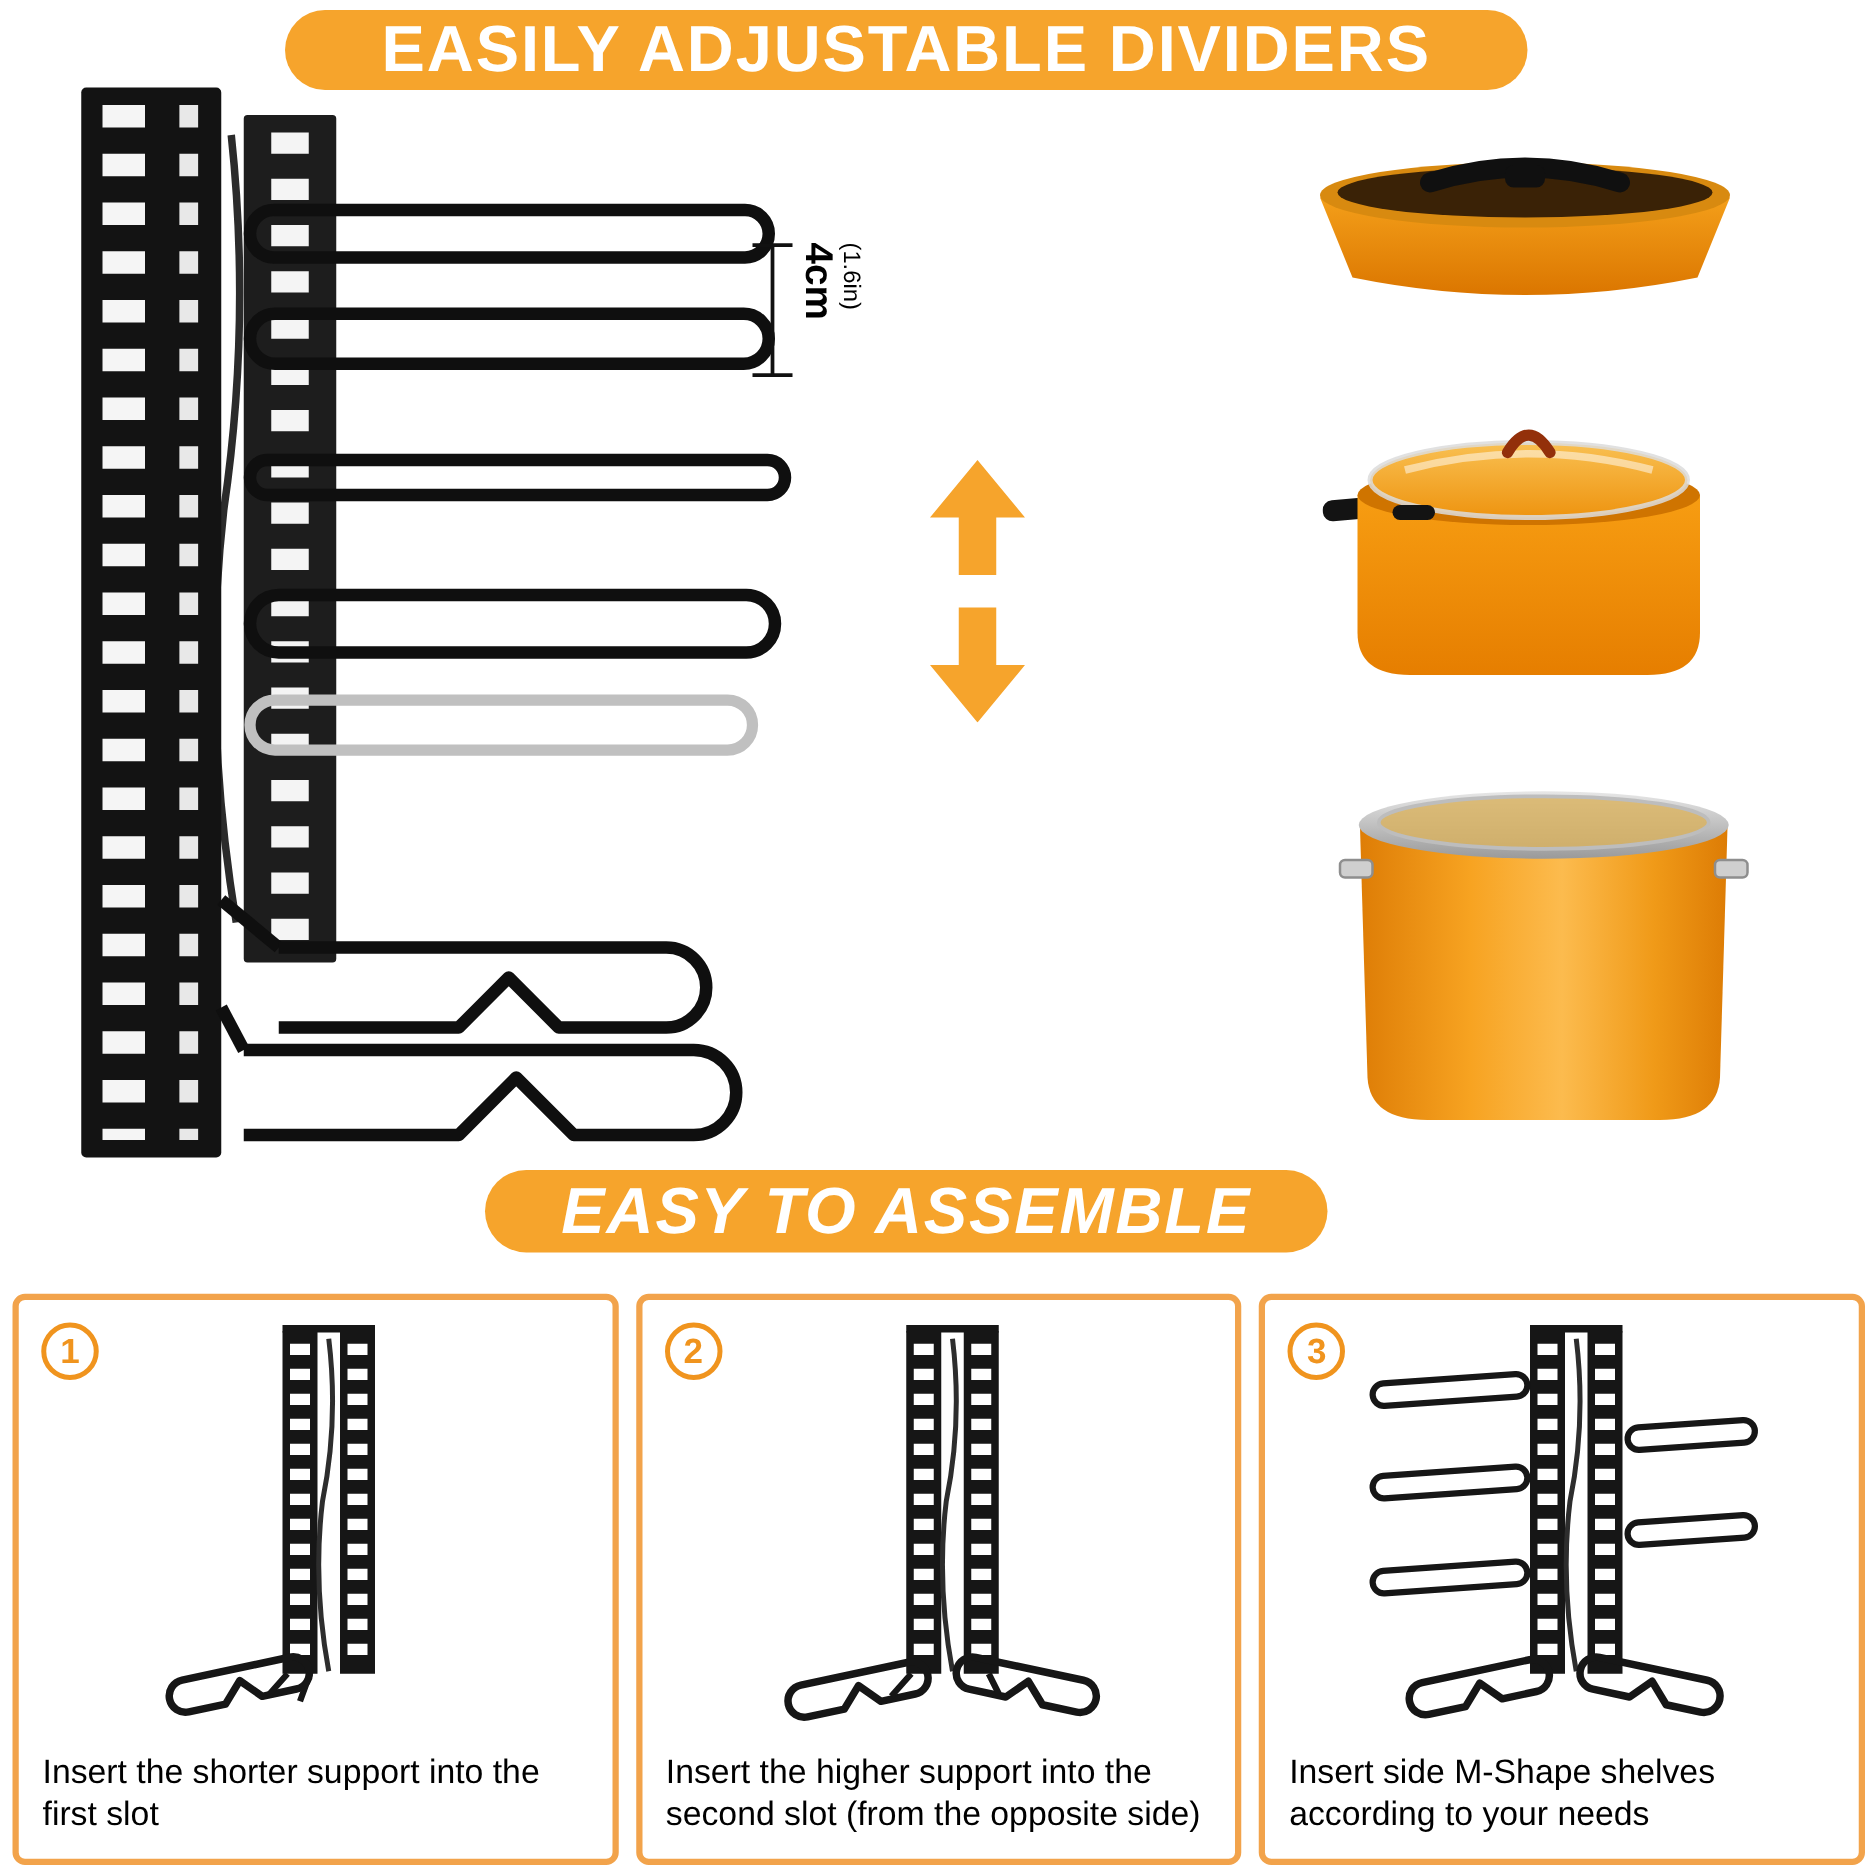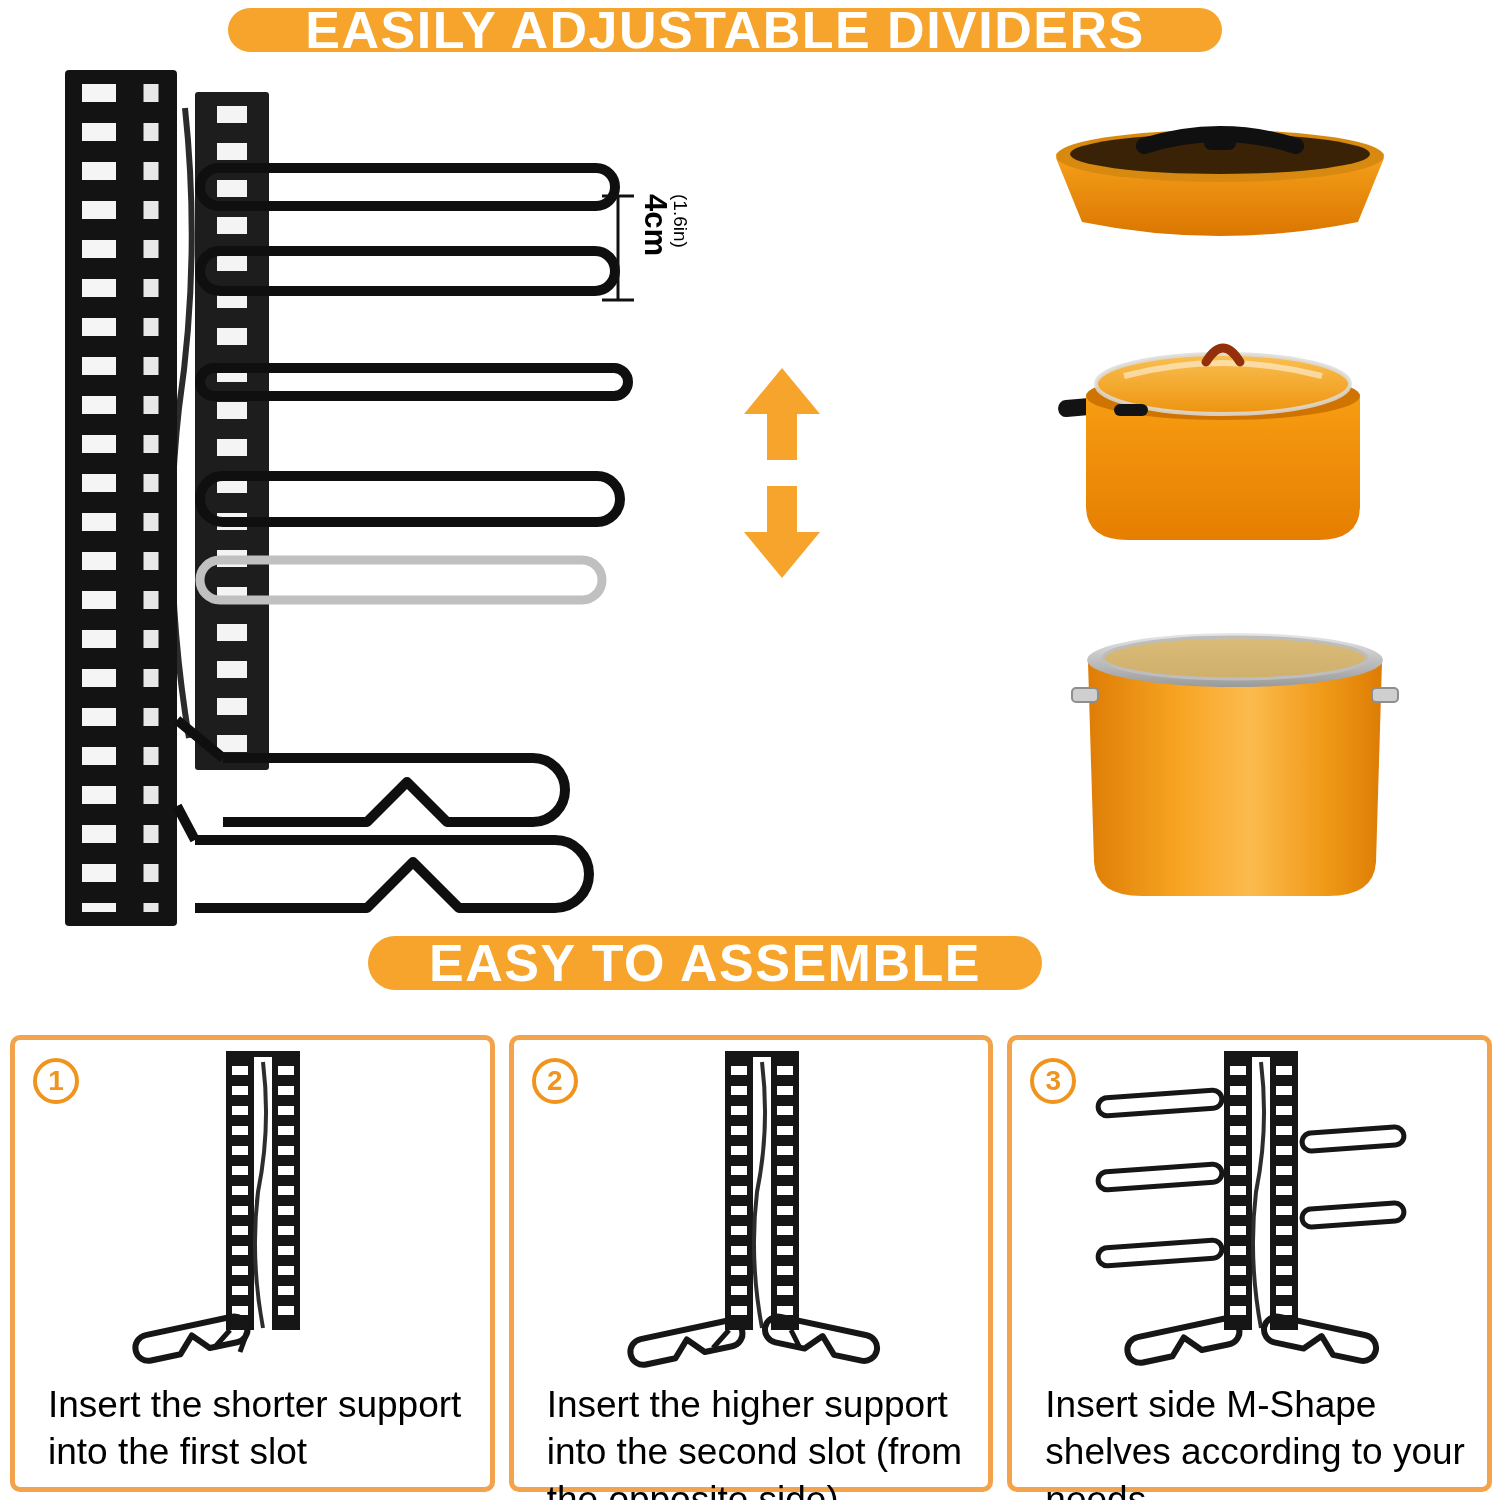--- a/index.html
+++ b/index.html
@@ -17,22 +17,22 @@
   .banner {
     position: absolute;
     background: #f6a42c;
     color: #ffffff;
     font-weight: 800;
     display: flex; align-items: center; justify-content: center;
     border-radius: 36px;
     letter-spacing: 1.5px;
     white-space: nowrap;
   }
-  .banner-top { left: 228px; top: 8px; width: 994px; height: 44px; font-size: 52px; justify-content: center; }
-  .banner-mid { left: 368px; top: 936px; width: 674px; height: 54px; font-size: 52px; }
+  .banner-top { left: 228px; top: 8px; width: 994px; height: 64px; font-size: 52px; justify-content: center; }
+  .banner-mid { left: 388px; top: 936px; width: 674px; height: 66px; font-size: 52px; font-style: italic; }
 
   
   .rack-main { position: absolute; left: 55px; top: 68px; width: 640px; height: 862px; }
 
   
   .measure { position: absolute; left: 600px; top: 192px; width: 116px; height: 120px; }
   .measure-bracket { position: absolute; left: 0; top: 0; }
   .measure-text {
     position: absolute; left: 38px; top: 2px;
     writing-mode: vertical-lr;
@@ -70,22 +70,22 @@
     border: 4px solid #f0941e;
     border-radius: 50%;
     color: #f0941e;
     font-weight: 700; font-size: 28px;
     display: flex; align-items: center; justify-content: center;
     background: #fff;
   }
   .art { flex: 1; display: flex; align-items: center; justify-content: center; padding-top: 6px; }
   .caption {
     margin: 0;
-    padding: 0 22px 18px 33px;
-    font-size: 37px;
+    padding: 0 22px 18px 19px;
+    font-size: 27px;
     line-height: 1.28;
     color: #000000;
   }
 </style>
 </head>
 <body>
 
 <div class="canvas">
 
   <div class="banner banner-top">

